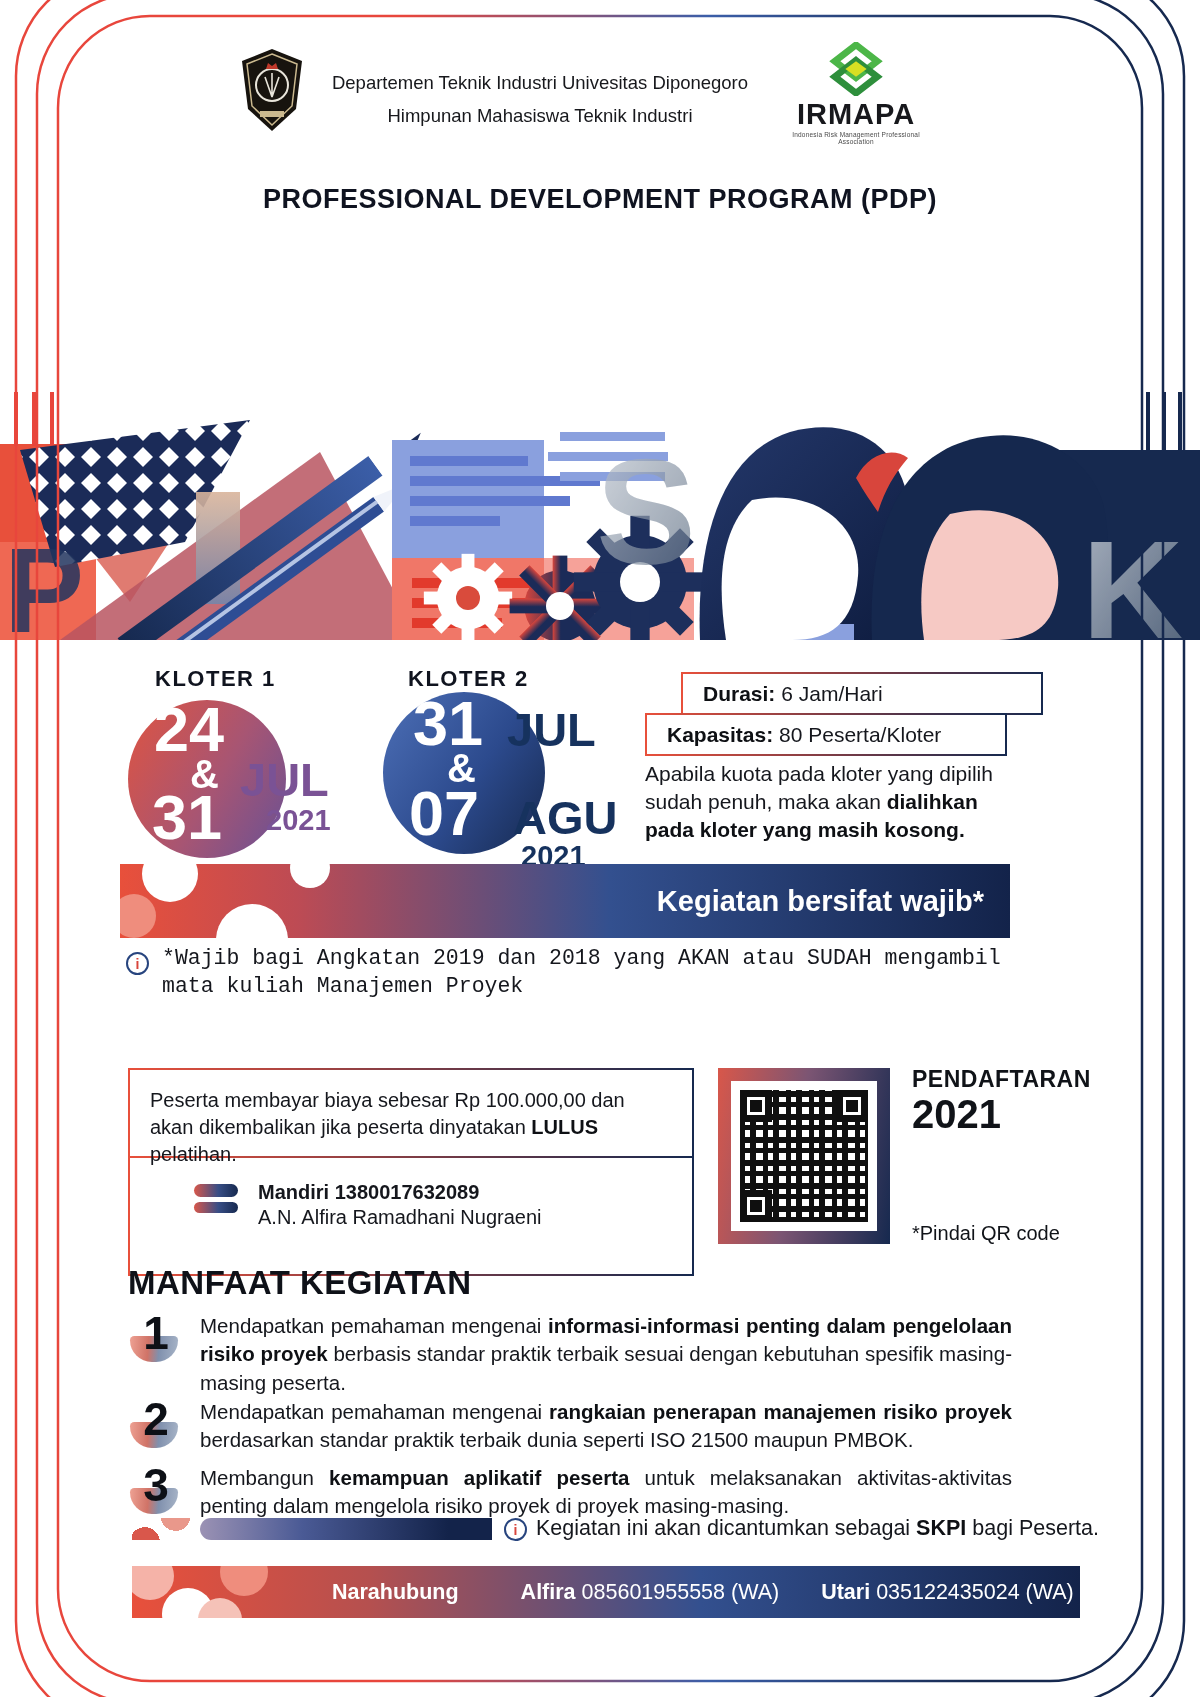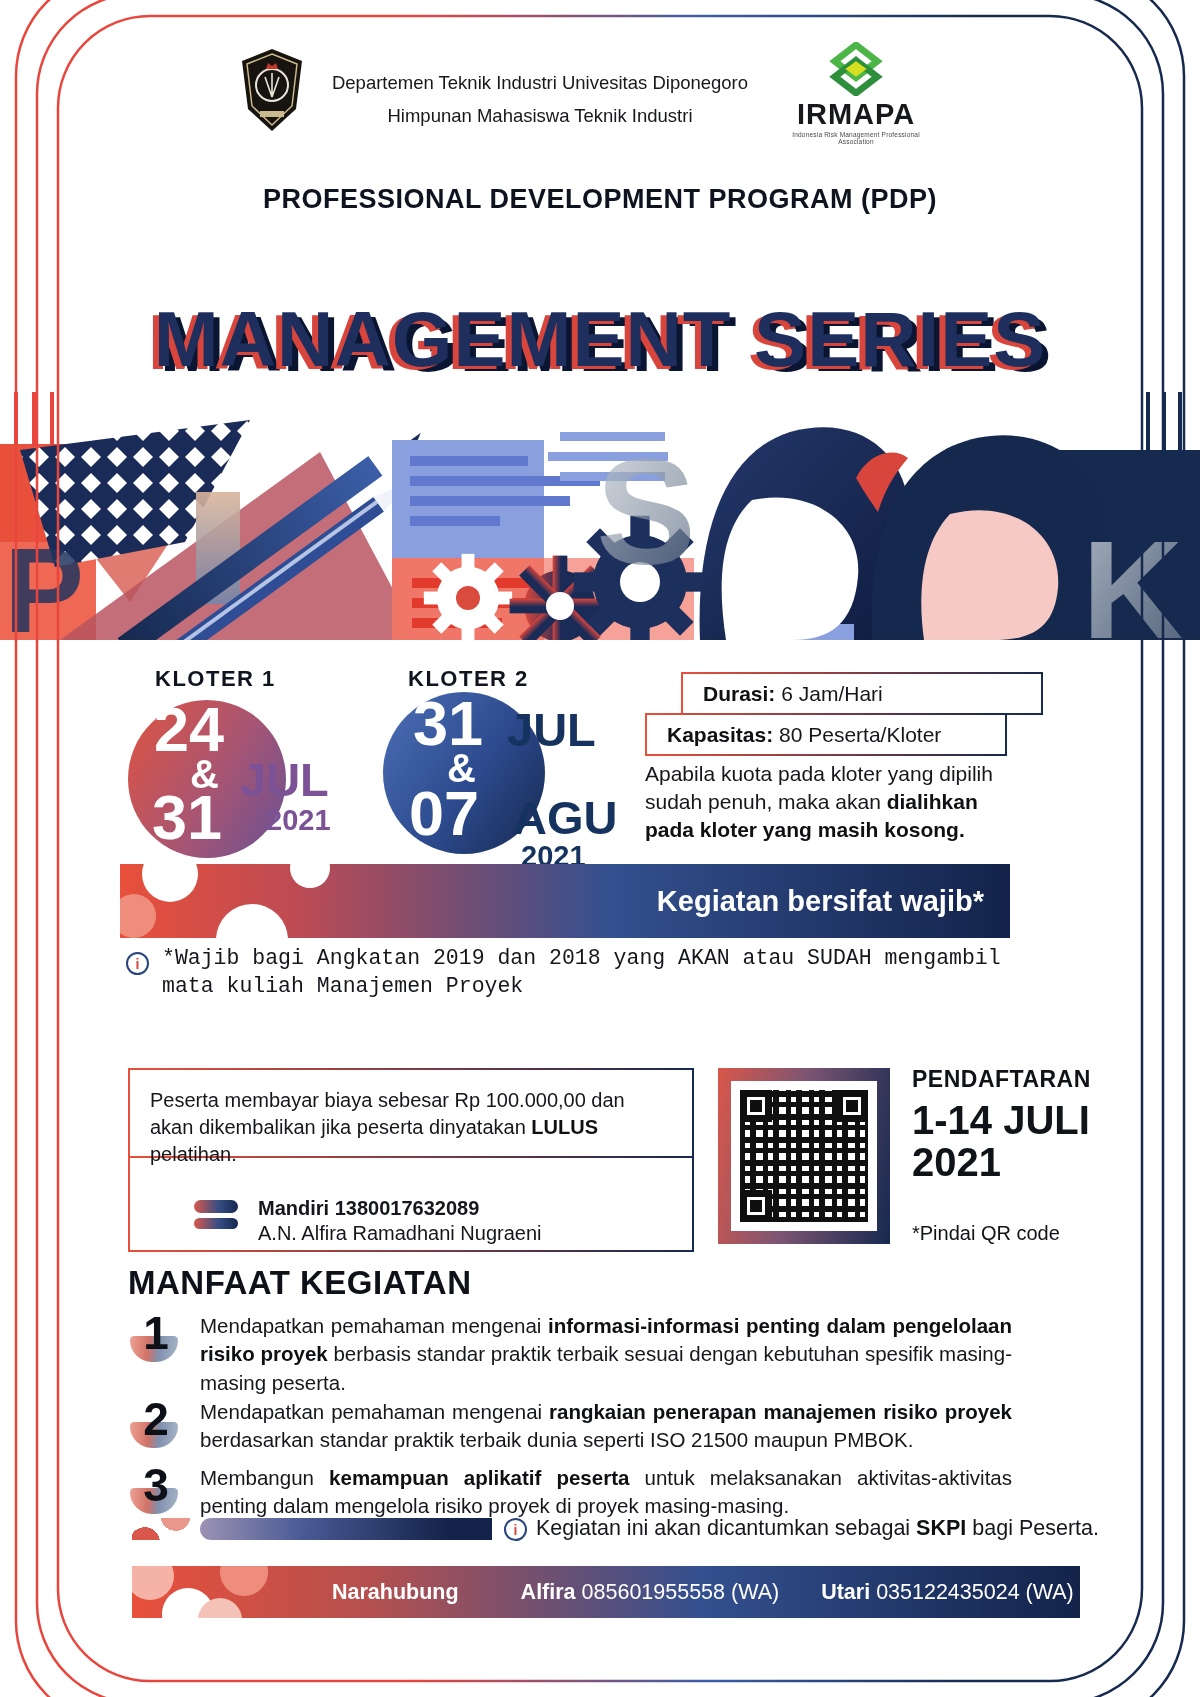--- a/index.html
+++ b/index.html
@@ -61,25 +61,25 @@
     display:flex;align-items:center;justify-content:flex-end;padding-right:26px;}
   .wajib-banner .txt{font-size:29px;font-weight:bold;color:#fff;position:relative;z-index:2;}
   .deco{position:absolute;border-radius:50%;}
   .mandatory-note{left:162px;top:944px;width:880px;font-size:21.5px;line-height:1.32;color:#15171d;font-family:Liberation Mono, monospace;}
   .info-ico{position:absolute;width:23px;height:23px;border-radius:50%;border:2.5px solid #27447e;
     display:flex;align-items:center;justify-content:center;box-sizing:border-box;}
   .info-ico::after{content:"i";color:#d8453c;font-weight:bold;font-size:14px;line-height:1;}
   .note-ico{left:126px;top:952px;}
 
   
-  .payment-box{left:128px;top:1068px;width:566px;height:184px;box-sizing:border-box;
+  .payment-box{left:128px;top:1068px;width:566px;height:208px;box-sizing:border-box;
     border:2px solid;border-image:linear-gradient(90deg,#e8503b,#16294f) 1;}
   .pay-row1{box-sizing:border-box;height:88px;padding:17px 20px 0 20px;font-size:20px;line-height:1.35;color:#15171d;
     border-bottom:2px solid;border-image:linear-gradient(90deg,#e8503b,#16294f) 1;}
-  .pay-row2{position:relative;height:86px;margin-top:16px;}
+  .pay-row2{position:relative;height:86px;}
   .bank-ico{position:absolute;left:64px;top:26px;width:44px;}
   .bank-ico span{display:block;background:linear-gradient(90deg,#d8574a 0%,#384e86 55%,#16294f 100%);}
   .bank-ico .b1{height:13px;border-radius:7px;margin-bottom:5px;}
   .bank-ico .b2{height:11px;border-radius:6px;}
   .bank-text{position:absolute;left:128px;top:22px;font-size:20px;line-height:1.25;color:#15171d;}
   .bank-text .acct{font-weight:bold;}
 
   
   .qr-frame{left:718px;top:1068px;width:172px;height:176px;box-sizing:border-box;padding:13px;
     background:linear-gradient(100deg,#d8574a 0%,#7c5573 45%,#16294f 100%);}
@@ -164,21 +164,20 @@
     <svg width="58" height="54" viewBox="0 0 60 56">
       <path d="M30,3 L52,20 L30,37 L8,20 Z" fill="none" stroke="#4cb648" stroke-width="7"></path>
       <path d="M30,19 L52,36 L30,53 L8,36 Z" fill="none" stroke="#2e8f3c" stroke-width="7"></path>
       <path d="M30,20 L41,28 L30,36 L19,28 Z" fill="#d7df23"></path>
     </svg>
     <div class="irmapa-name">IRMAPA</div>
     <div class="irmapa-tag">Indonesia Risk Management Professional Association</div>
   </div>
 
   <div class="abs program-subtitle">PROFESSIONAL DEVELOPMENT PROGRAM (PDP)</div>
-  <div class="abs main-title title2">MANAGEMENT SERIES</div>
 
   <svg class="abs hero" viewBox="0 0 1200 248">
     <defs>
       <linearGradient id="hairGrad" x1="0" y1="0" x2="1" y2="1">
         <stop offset="0" stop-color="#24386b"></stop>
           <stop offset="1" stop-color="#0e1c3f"></stop>
       </linearGradient>
       <linearGradient id="grayGrad" x1="0" y1="0" x2="1" y2="1">
         <stop offset="0" stop-color="#c3cad4"></stop>
           <stop offset="1" stop-color="#5a6b80"></stop>
@@ -332,21 +331,20 @@
             <i></i>
           </span>
         <span class="finder f-bl">
             <i></i>
           </span>
       </div>
     </div>
   </div>
   <div class="abs registration">
     <div class="reg-label">PENDAFTARAN</div>
-    <div class="reg-date">1-14 JULI</div>
     <div class="reg-year">2021</div>
   </div>
   <div class="abs qr-note">*Pindai QR code</div>
 
   <div class="abs benefits-heading">MANFAAT KEGIATAN</div>
 
   <div class="benefit bi1">
     <span class="benefit-badge">
       <span class="bowl"></span>
         <span class="num">1</span>

